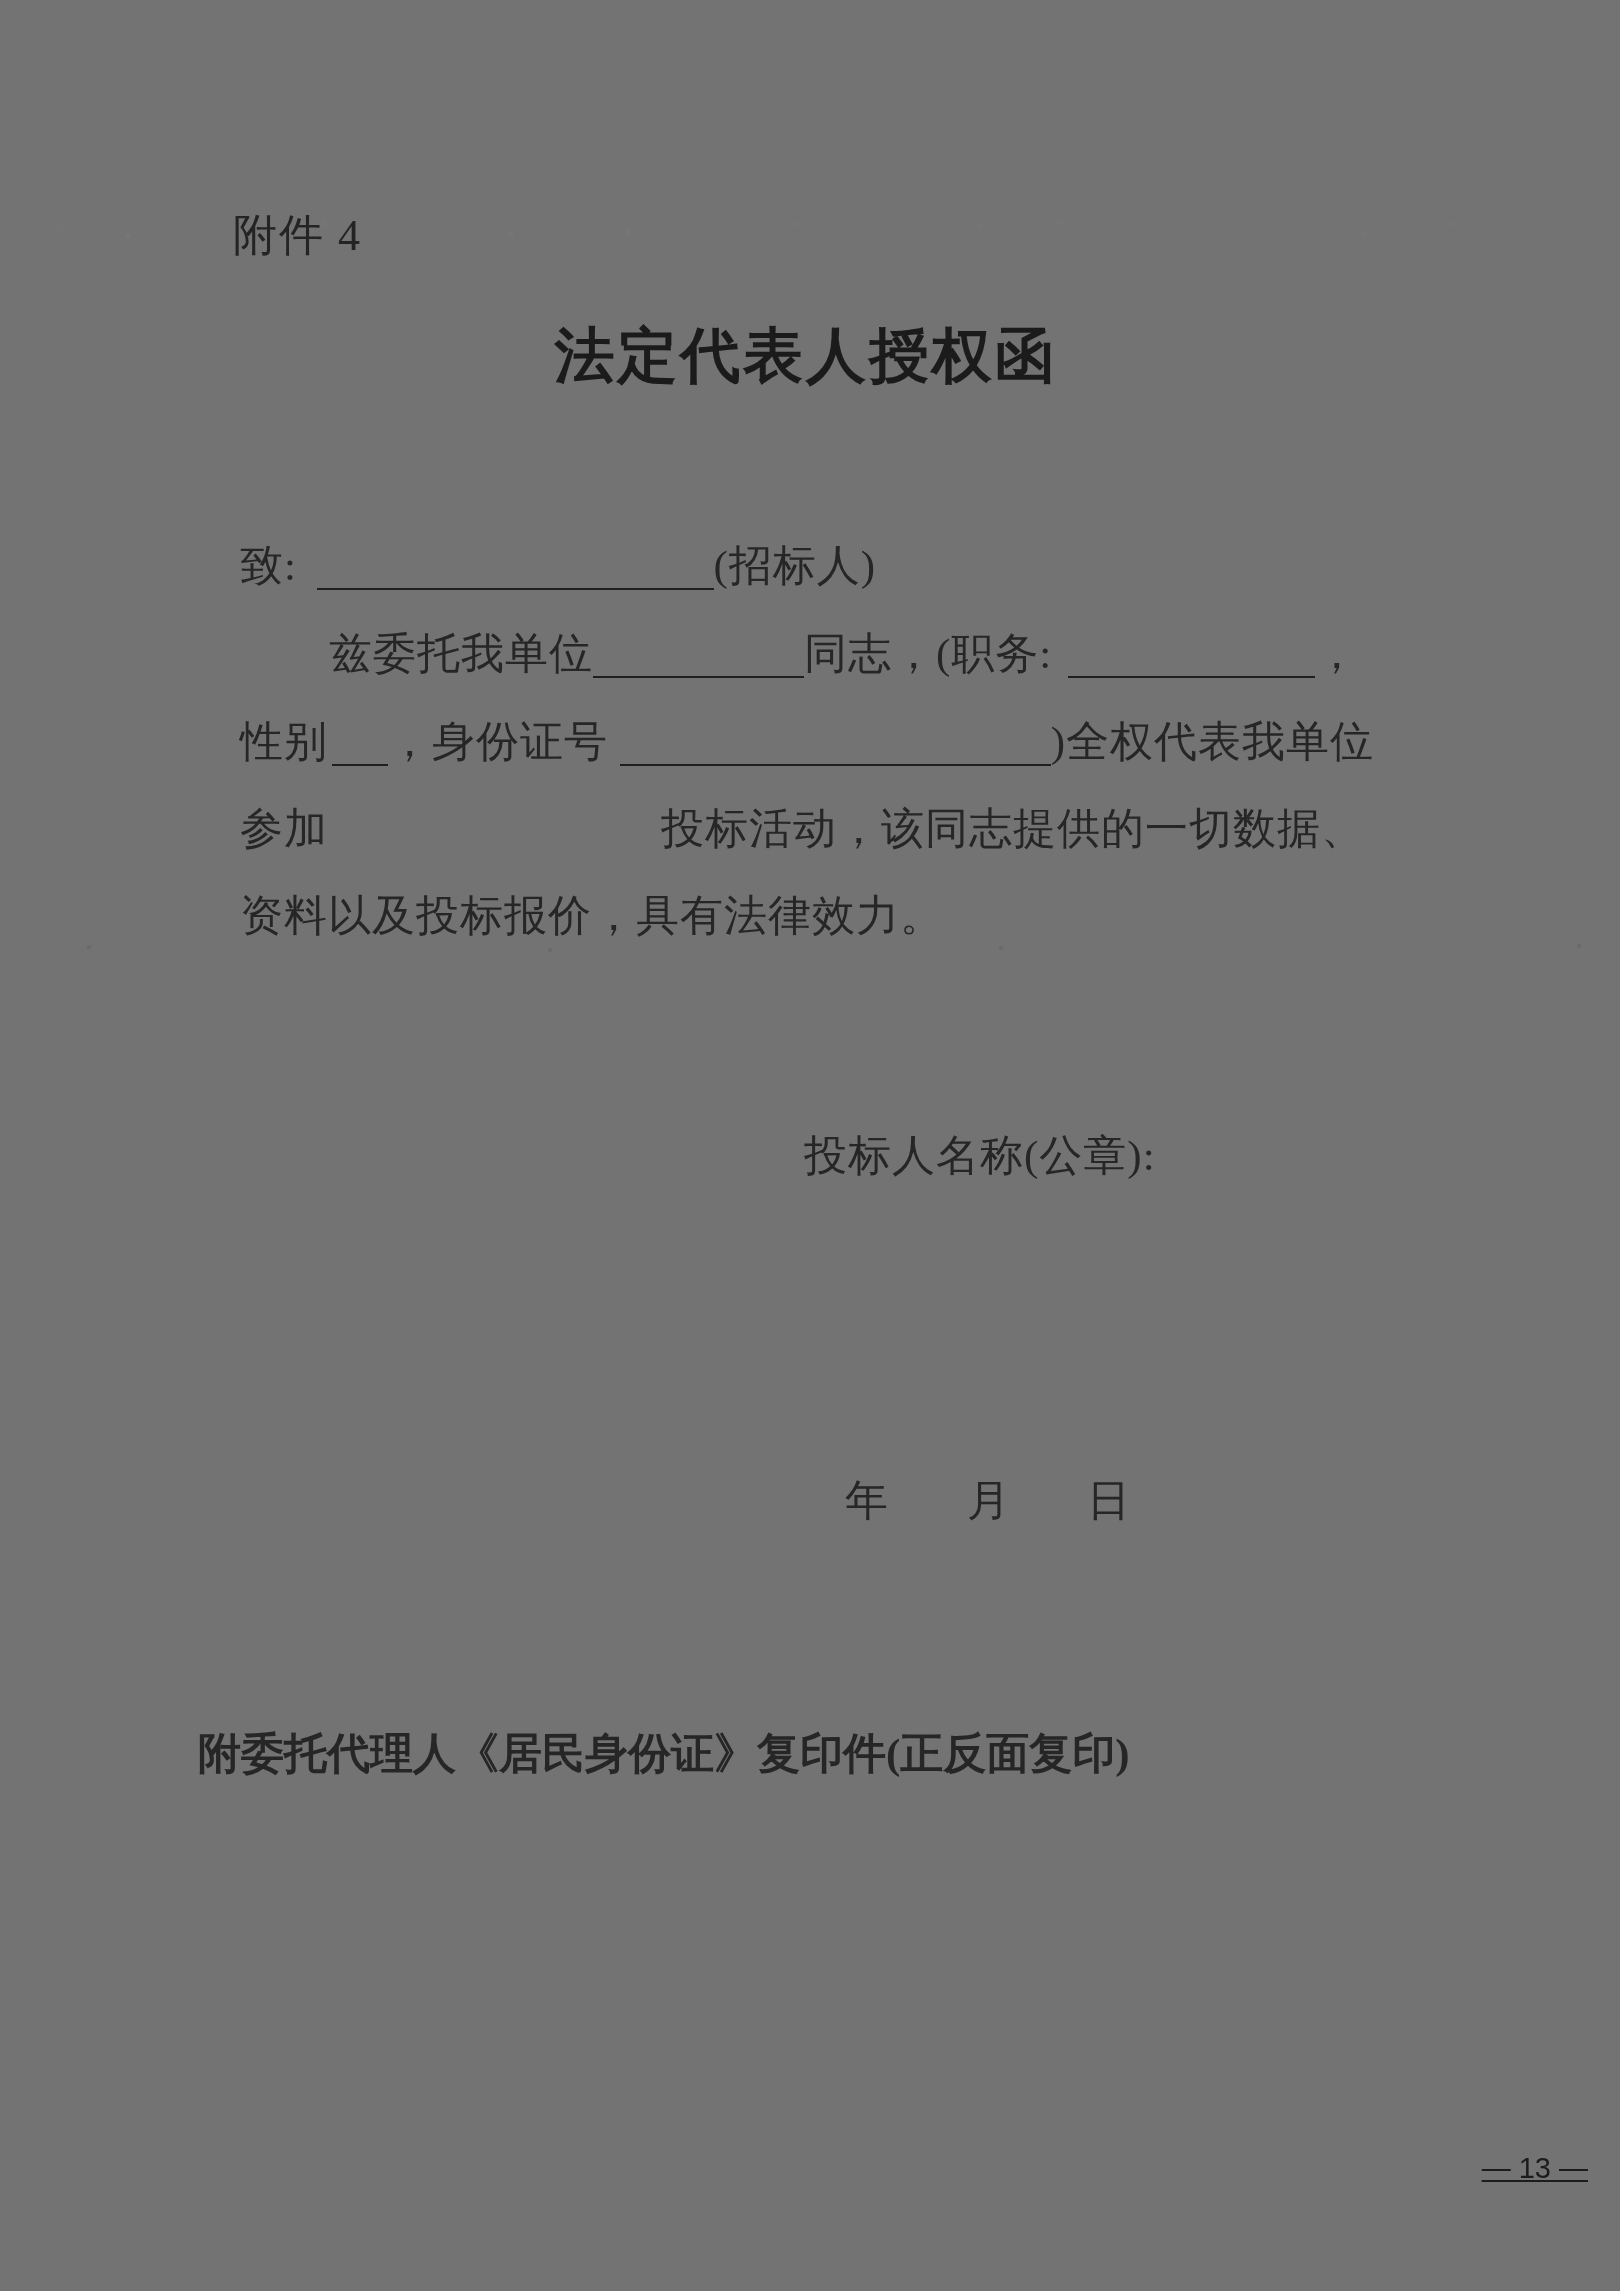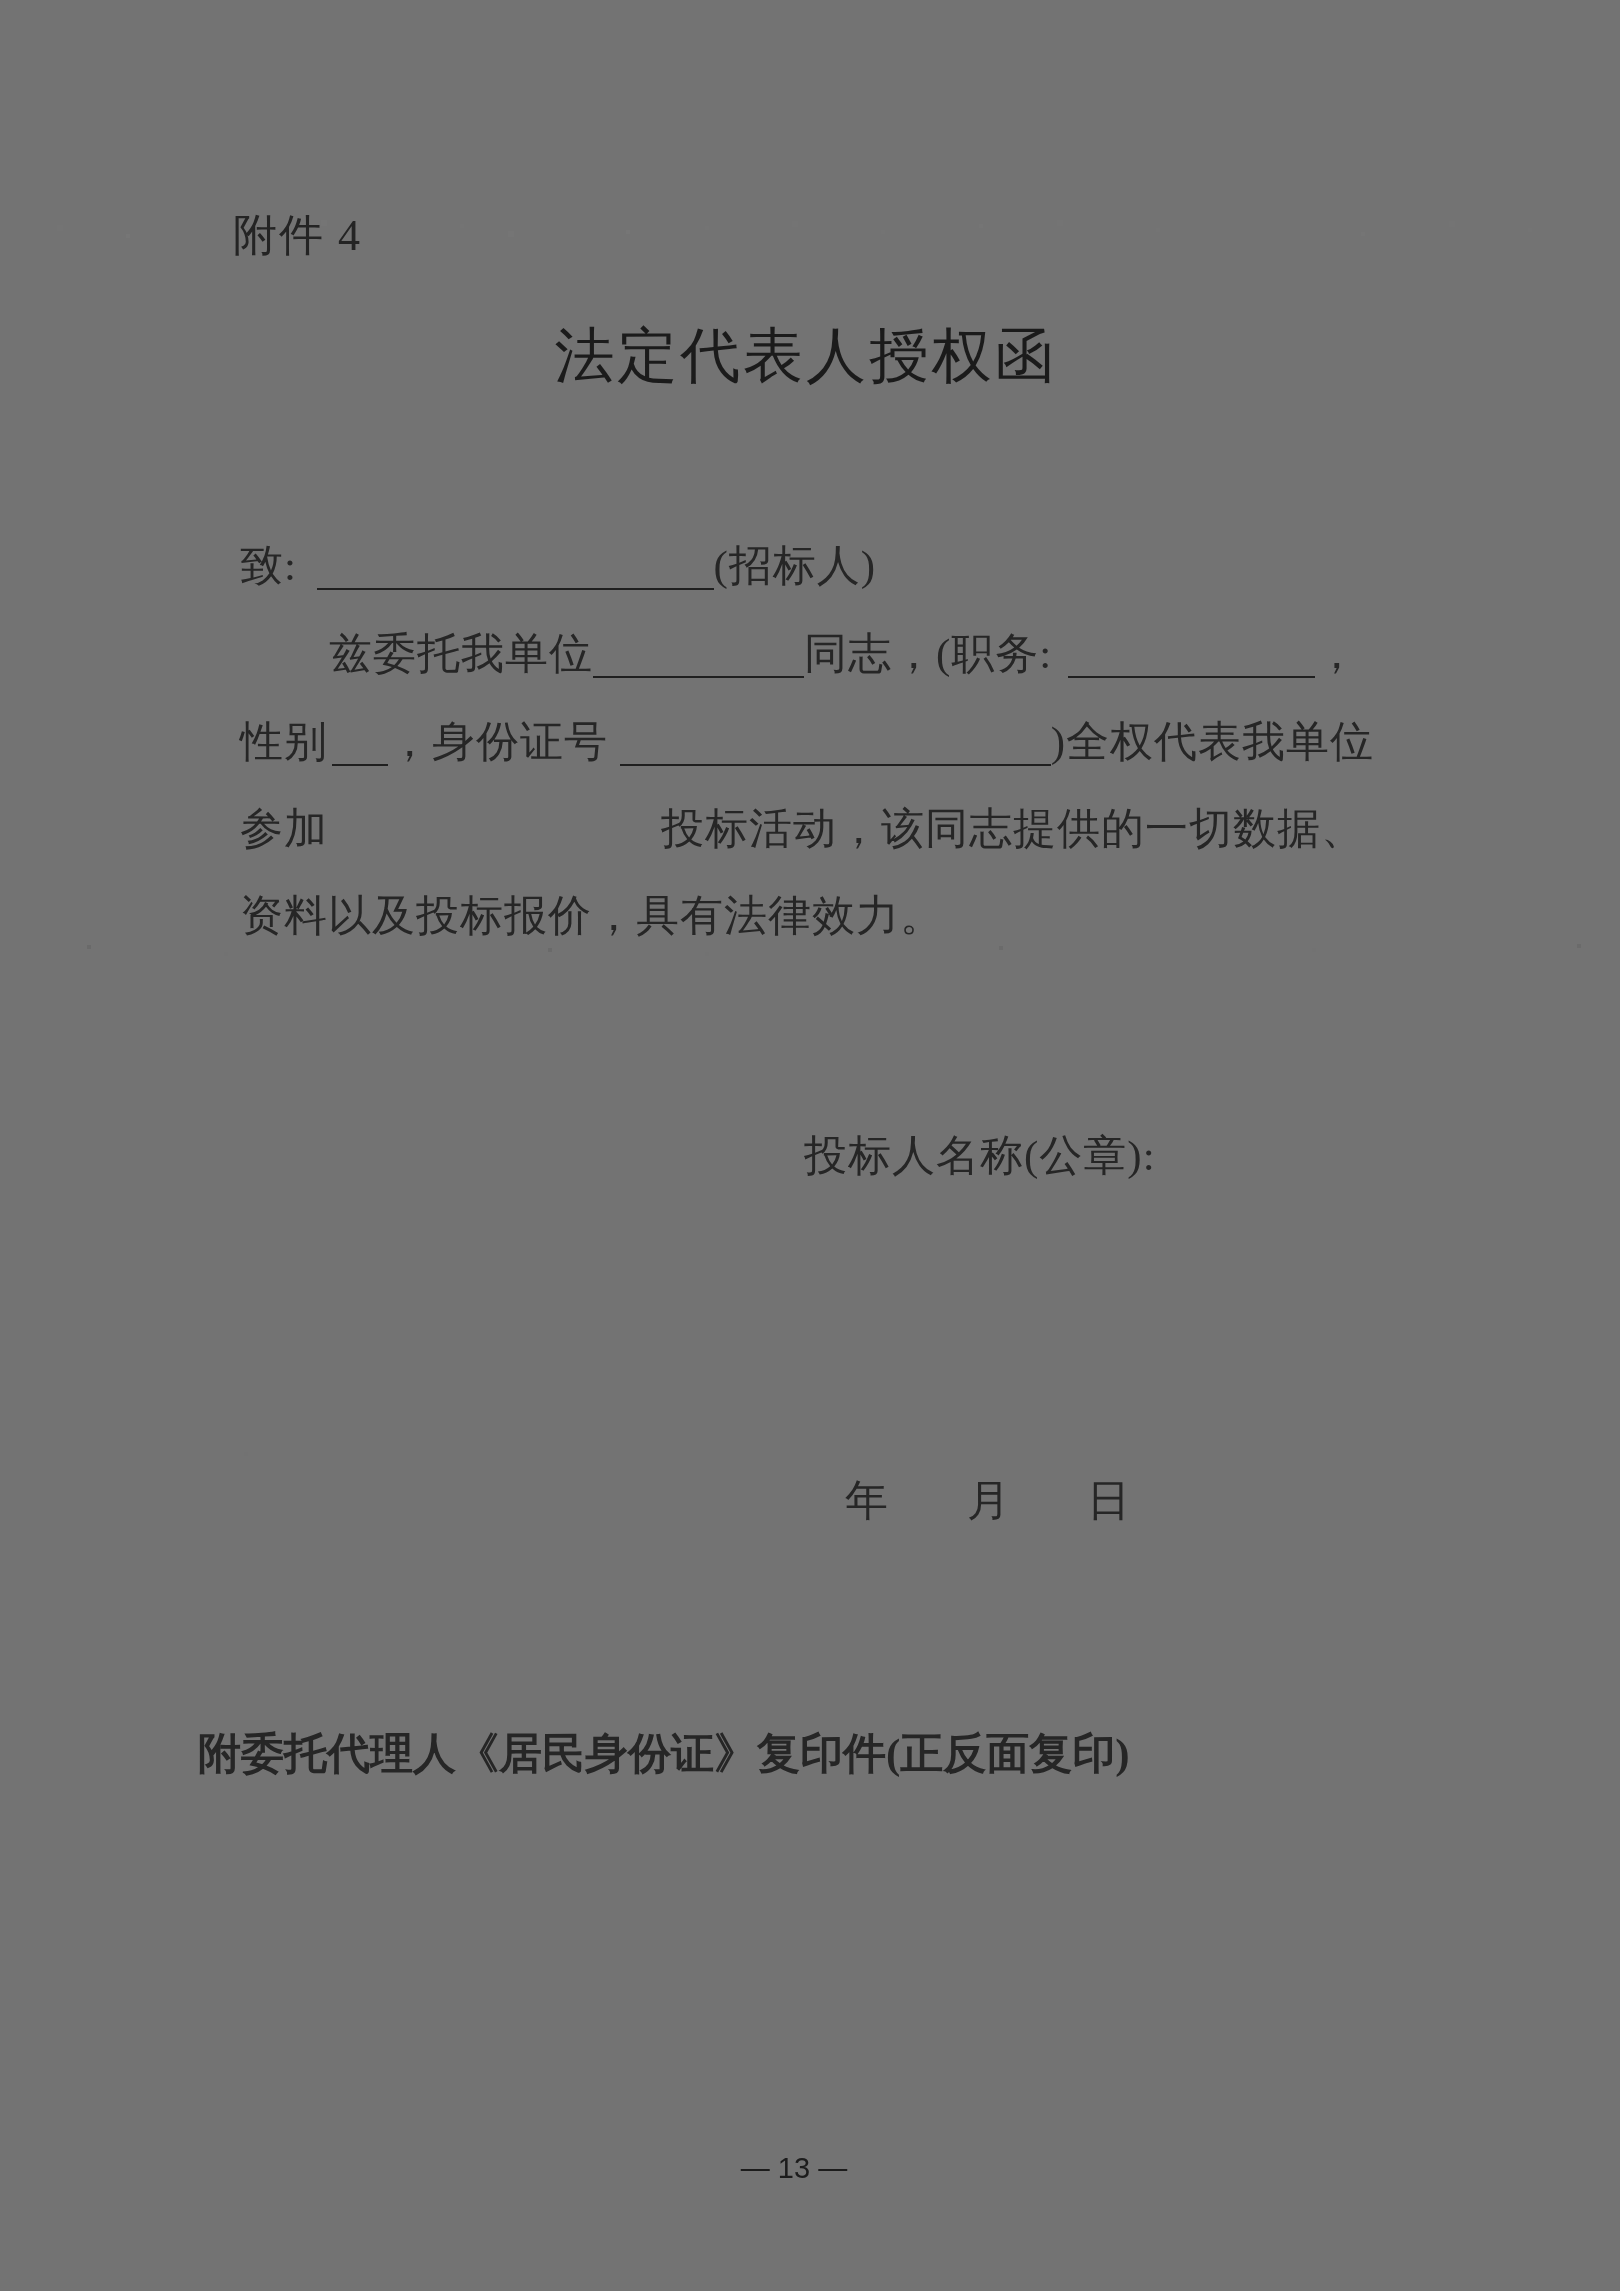--- a/index.html
+++ b/index.html
@@ -60,21 +60,21 @@
     letter-spacing: 2px;
     white-space: nowrap;
   }
   .doc-title {
     position: absolute;
     left: 240px;
     top: 316px;
     width: 1132px;
     text-align: center;
     font-size: 60px;
-    font-weight: normal;
+    font-weight: bold;
     letter-spacing: 2.9px;
     color: #1b1b1b;
     white-space: nowrap;
   }
   .line {
     position: absolute;
     font-size: 43px;
     letter-spacing: 1px;
     white-space: nowrap;
     color: #262626;
@@ -87,24 +87,25 @@
   }
   .gap {
     display: inline-block;
     height: 9.8px;
   }
   .pageno {
     position: absolute;
     left: 0;
     top: 2152px;
     width: 1588px;
-    text-align: center;
+    text-align: right;
     font-size: 29px;
     color: #1c1c1c;
     font-family: "Liberation Sans", "DejaVu Sans", sans-serif;
+    text-decoration: underline;
   }
 </style>
 </head>
 <body>
 
 <div class="page">
 
   <div class="noise"></div>
 
   <div class="att-label">附件 4</div>

